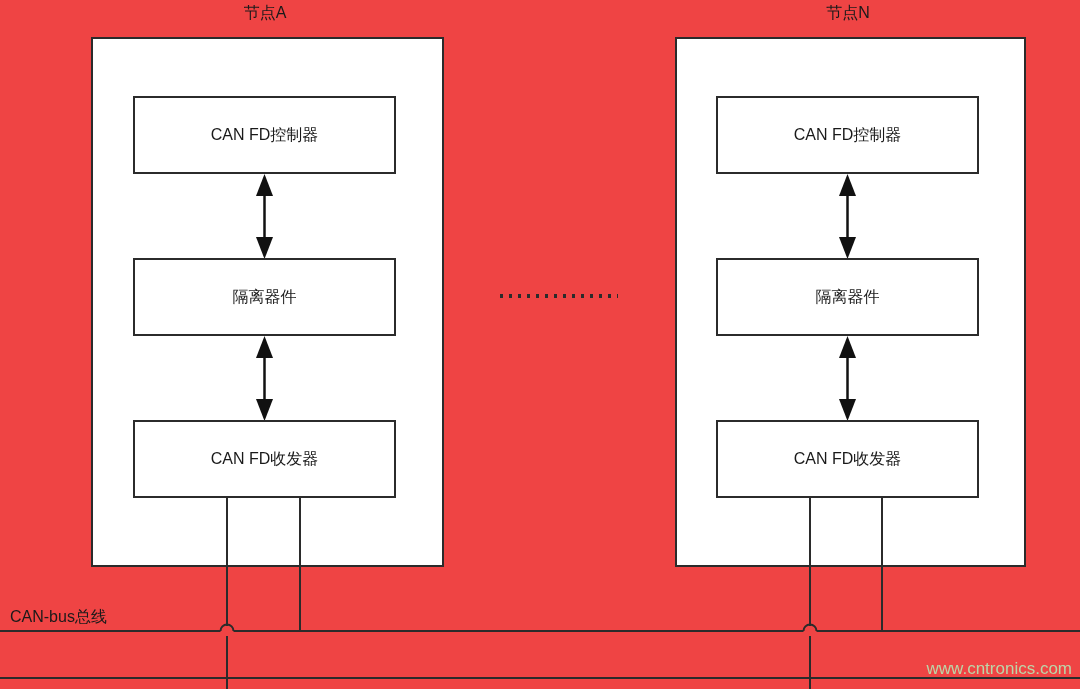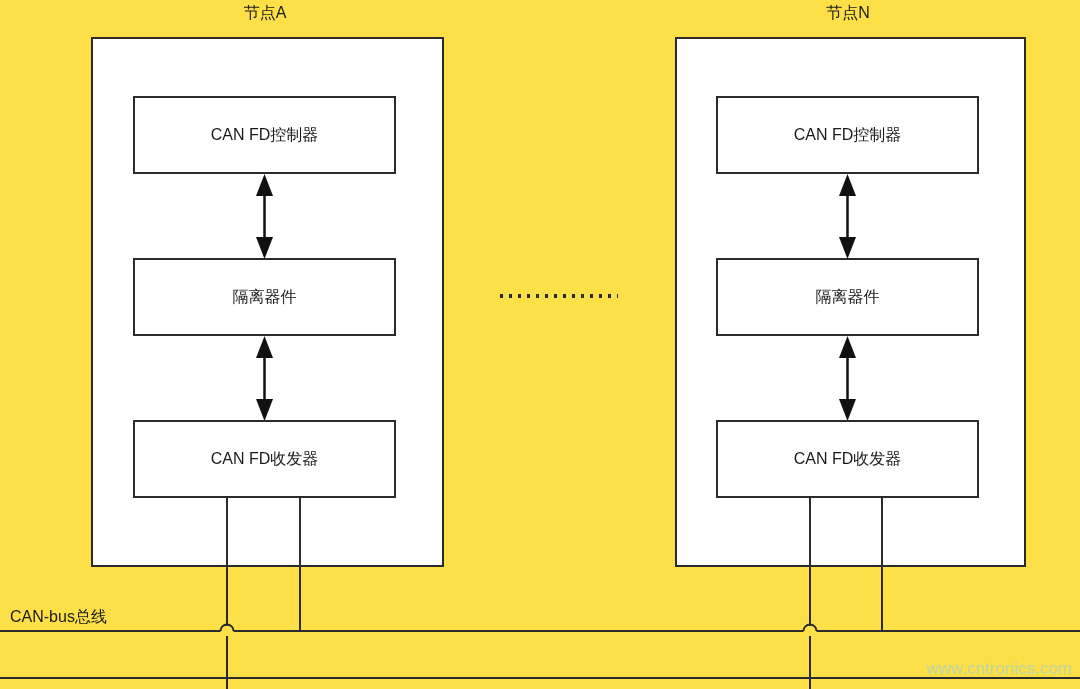--- a/index.html
+++ b/index.html
@@ -7,21 +7,21 @@
     padding: 0;
     background: #ffffff;
   }
   body {
     font-family: "Liberation Sans", "DejaVu Sans", sans-serif;
   }
   #canvas {
     position: relative;
     width: 1080px;
     height: 689px;
-    background: #fde047;
+    background: #ef4444;
     overflow: hidden;
   }
   svg#diagram {
     position: absolute;
     left: 0;
     top: 0;
     width: 1080px;
     height: 689px;
   }
   .node-title {

